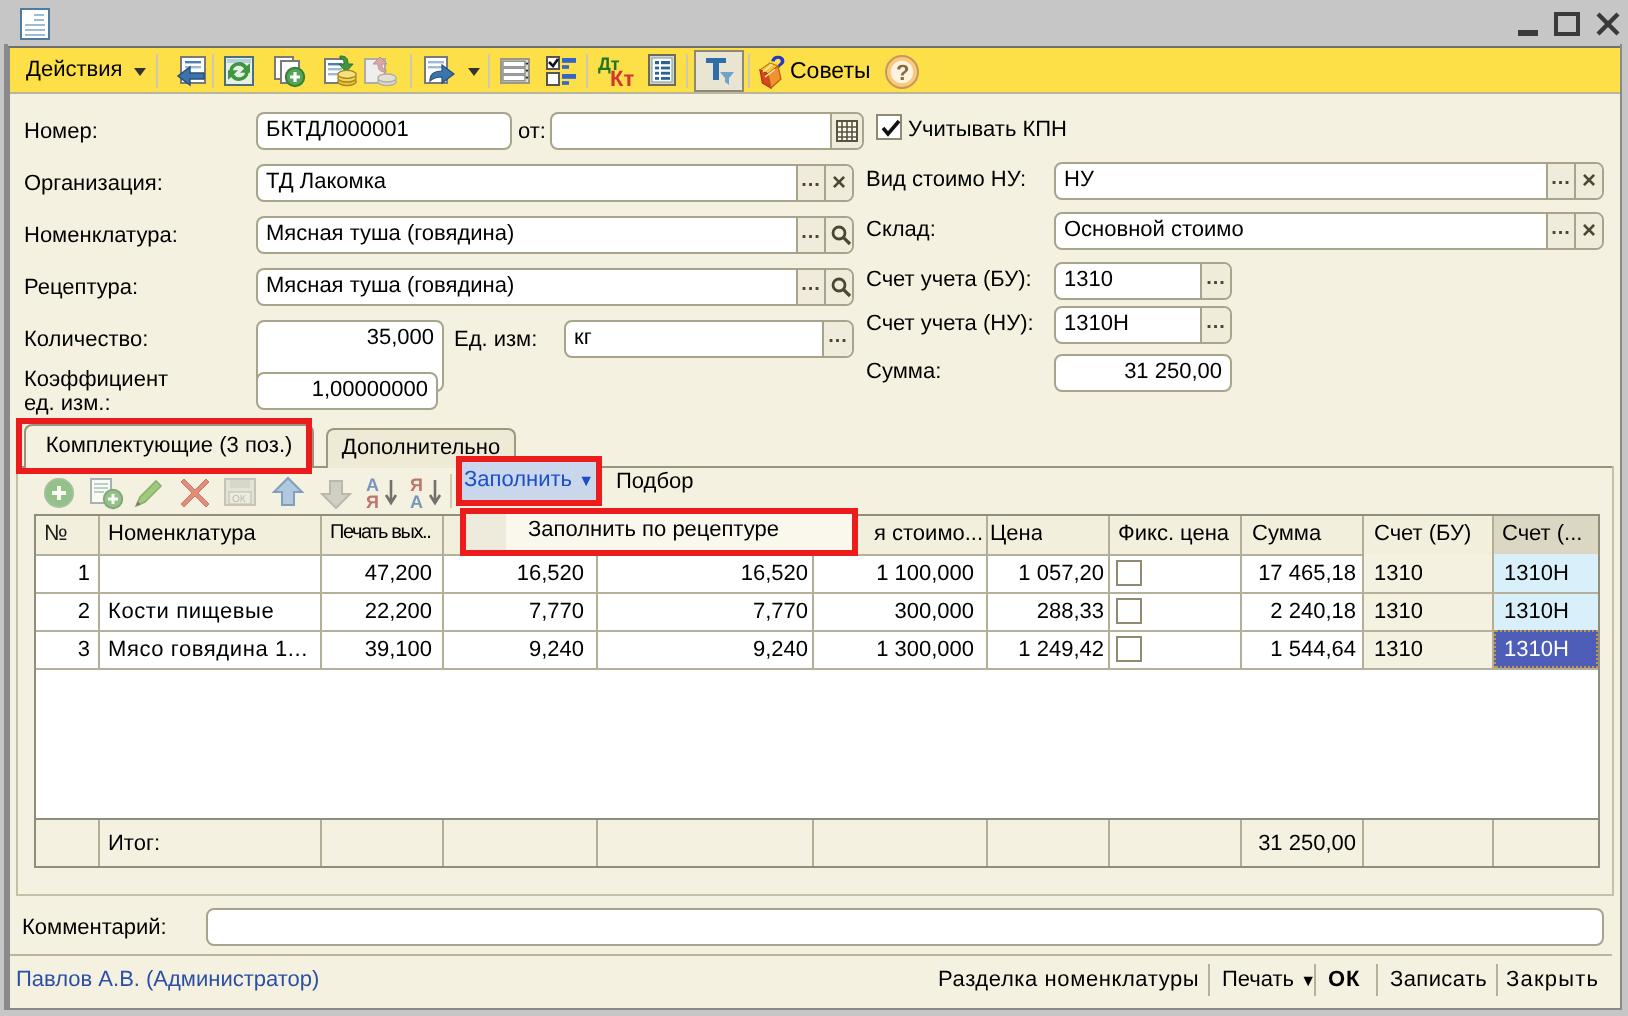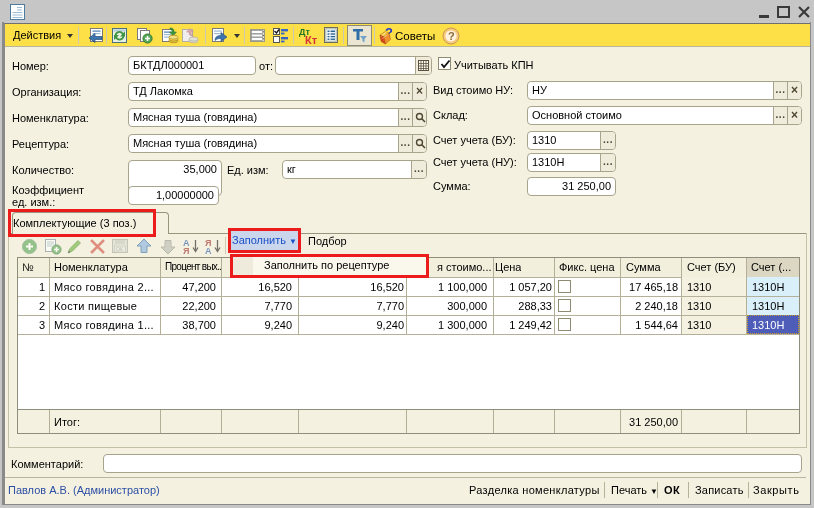--- a/index.html
+++ b/index.html
@@ -16,21 +16,21 @@
 #tb{position:absolute;left:5px;top:24px;width:805px;height:23px;background:#fde047;border-bottom:1px solid #b9b6a0}
 .sep{position:absolute;top:3px;width:1px;height:17px;background:#cdc9b5}
 .lbl{position:absolute;font-size:11px;color:#000;white-space:nowrap}
 .box{position:absolute;background:#fff;border:1px solid #a8a48c;border-radius:4px;font-size:11px;line-height:17px;white-space:nowrap;overflow:hidden}
 .box .txt{position:absolute;left:4px;top:0px;right:2px}
 .rtxt{text-align:right}
 .fbtn{position:absolute;top:0;bottom:0;background:#f0ecdb;border-left:1px solid #a8a48c;color:#4d4732;text-align:center;font-weight:bold}
 .chk{position:absolute;width:13px;height:13px;background:#fff;border:1px solid #8f8b73}
 
 .red{position:absolute;border:3px solid #ec1c1c}
-#tab1{position:absolute;left:12px;top:212px;width:157px;height:22px;background:#f5f1e0;border:1px solid #98957e;border-bottom:none;border-radius:4px 4px 0 0;line-height:21px}
+#tab1{position:absolute;left:12px;top:212px;width:145px;height:22px;background:#f5f1e0;border:1px solid #98957e;border-bottom:none;border-radius:4px 4px 0 0;text-align:center;line-height:21px}
 #tab2{position:absolute;left:163px;top:214px;width:95px;height:20px;background:#efead6;border:1px solid #9c9982;border-bottom:none;border-radius:4px 4px 0 0;text-align:center;line-height:19px}
 #tabline{position:absolute;left:8px;top:233px;width:798px;height:1px;background:#98957e}
 #tabframe{position:absolute;left:8px;top:233px;width:799px;height:215px;border:1px solid #c5c1a9;border-top:none}
 #fillbtn{position:absolute;left:231px;top:231px;width:67px;height:19px;background:#c9d6ec;color:#1a4fc8;line-height:19px;text-align:center}
 #menu{position:absolute;left:231px;top:257px;width:195px;height:18px;background:#faf8ed}
 #menugut{position:absolute;left:0;top:0;width:22px;height:18px;background:#eeebdc}
 
 #tbl{position:absolute;left:17px;top:257px;width:783px;height:177px;border:1px solid #8f8d7b;background:#fff}
 .hl{position:absolute;background:#b3af97;width:1px}
 .hrow{position:absolute;background:#b4b09a;height:1px}
@@ -264,20 +264,21 @@
  <div class="box" style="left:128px;top:186px;width:91px;height:19px">
       <div class="txt rtxt" style="right:4px">1,00000000</div>
     </div>
  <div class="lbl" style="left:433px;top:180px">Сумма:</div>
  <div class="box" style="left:527px;top:177px;width:89px;height:19px">
       <div class="txt rtxt" style="right:4px">31 250,00</div>
     </div>
 
  <div id="tabline"></div>
  <div id="tabframe"></div>
+ <div id="tab2">Дополнительно</div>
  <div id="tab1">Комплектующие (3 поз.)</div>
  <div class="red" style="left:8px;top:209px;width:148px;height:28px"></div>
 
  <svg style="left:21px;top:238px;opacity:0.62" width="17" height="17" viewBox="0 0 17 17">
    <circle cx="8.5" cy="8.5" r="7" fill="#57a657" stroke="#3a7c3a"></circle>
       <circle cx="8.5" cy="8.5" r="7" fill="none" stroke="#fff" stroke-opacity="0.3"></circle>
    <path d="M8.5 5 V12 M5 8.5 H12" stroke="#fff" stroke-width="2"></path>
  </svg>
  <svg style="left:44px;top:238px;opacity:0.62" width="18" height="17" viewBox="0 0 18 17">
    <rect x="1.5" y="1.5" width="10" height="12" fill="#fff" stroke="#7a8a9a"></rect>
@@ -340,30 +341,29 @@
  <div class="abs" style="left:682px;top:277px;width:64px;height:57px;background:#f5f1e0"></div>
  <div class="abs" style="left:747px;top:277px;width:52px;height:38px;background:#d9f0fa"></div>
  <div class="abs" style="left:747px;top:315px;width:52px;height:19px;background:#4d5db8;border:1px dotted #c89a30;z-index:2"></div>
 
  <div class="hrow" style="left:18px;top:296px;width:781px"></div>
  <div class="hrow" style="left:18px;top:315px;width:781px"></div>
  <div class="hrow" style="left:18px;top:334px;width:781px"></div>
 
  <div class="cell" style="left:22px;top:258px;color:#1a1a1a">№</div>
  <div class="cell" style="left:54px;top:258px">Номенклатура</div>
- <div class="cell" style="left:165px;top:257px;width:56px;font-size:10px;letter-spacing:-0.7px;line-height:20px">Процент вых..</div>
+ <div class="cell" style="left:165px;top:257px;width:56px;font-size:10px;letter-spacing:-0.7px;line-height:20px">Печать вых..</div>
  <div class="cell" style="left:437px;top:258px">я стоимо...</div>
  <div class="cell" style="left:495px;top:258px">Цена</div>
  <div class="cell" style="left:559px;top:258px">Фикс. цена</div>
  <div class="cell" style="left:626px;top:258px">Сумма</div>
  <div class="cell" style="left:687px;top:258px">Счет (БУ)</div>
  <div class="cell" style="left:751px;top:258px">Счет (...</div>
 
  <div class="cell rtxt" style="left:20px;top:278px;width:25px">1</div>
- <div class="cell" style="left:54px;top:278px;width:104px;letter-spacing:0.3px">Мясо говядина 2...</div>
  <div class="cell rtxt" style="left:160px;top:278px;width:56px">47,200</div>
  <div class="cell rtxt" style="left:221px;top:278px;width:71px">16,520</div>
  <div class="cell rtxt" style="left:298px;top:278px;width:106px">16,520</div>
  <div class="cell rtxt" style="left:406px;top:278px;width:81px">1 100,000</div>
  <div class="cell rtxt" style="left:493px;top:278px;width:59px">1 057,20</div>
  <div class="chk" style="left:558px;top:280px"></div>
  <div class="cell rtxt" style="left:620px;top:278px;width:58px">17 465,18</div>
  <div class="cell" style="left:687px;top:278px">1310</div>
  <div class="cell" style="left:752px;top:278px">1310Н</div>
 
@@ -374,21 +374,21 @@
  <div class="cell rtxt" style="left:298px;top:297px;width:106px">7,770</div>
  <div class="cell rtxt" style="left:406px;top:297px;width:81px">300,000</div>
  <div class="cell rtxt" style="left:493px;top:297px;width:59px">288,33</div>
  <div class="chk" style="left:558px;top:299px"></div>
  <div class="cell rtxt" style="left:620px;top:297px;width:58px">2 240,18</div>
  <div class="cell" style="left:687px;top:297px">1310</div>
  <div class="cell" style="left:752px;top:297px">1310Н</div>
 
  <div class="cell rtxt" style="left:20px;top:316px;width:25px">3</div>
  <div class="cell" style="left:54px;top:316px;width:104px;letter-spacing:0.3px">Мясо говядина 1...</div>
- <div class="cell rtxt" style="left:160px;top:316px;width:56px">38,700</div>
+ <div class="cell rtxt" style="left:160px;top:316px;width:56px">39,100</div>
  <div class="cell rtxt" style="left:221px;top:316px;width:71px">9,240</div>
  <div class="cell rtxt" style="left:298px;top:316px;width:106px">9,240</div>
  <div class="cell rtxt" style="left:406px;top:316px;width:81px">1 300,000</div>
  <div class="cell rtxt" style="left:493px;top:316px;width:59px">1 249,42</div>
  <div class="chk" style="left:558px;top:318px"></div>
  <div class="cell rtxt" style="left:620px;top:316px;width:58px">1 544,64</div>
  <div class="cell" style="left:687px;top:316px">1310</div>
  <div class="cell" style="left:752px;top:316px;color:#fff;z-index:3">1310Н</div>
 
  <div class="abs" style="left:17px;top:409px;width:783px;height:25px;background:#f5f1e0;border:1px solid #8f8d7b"></div>

